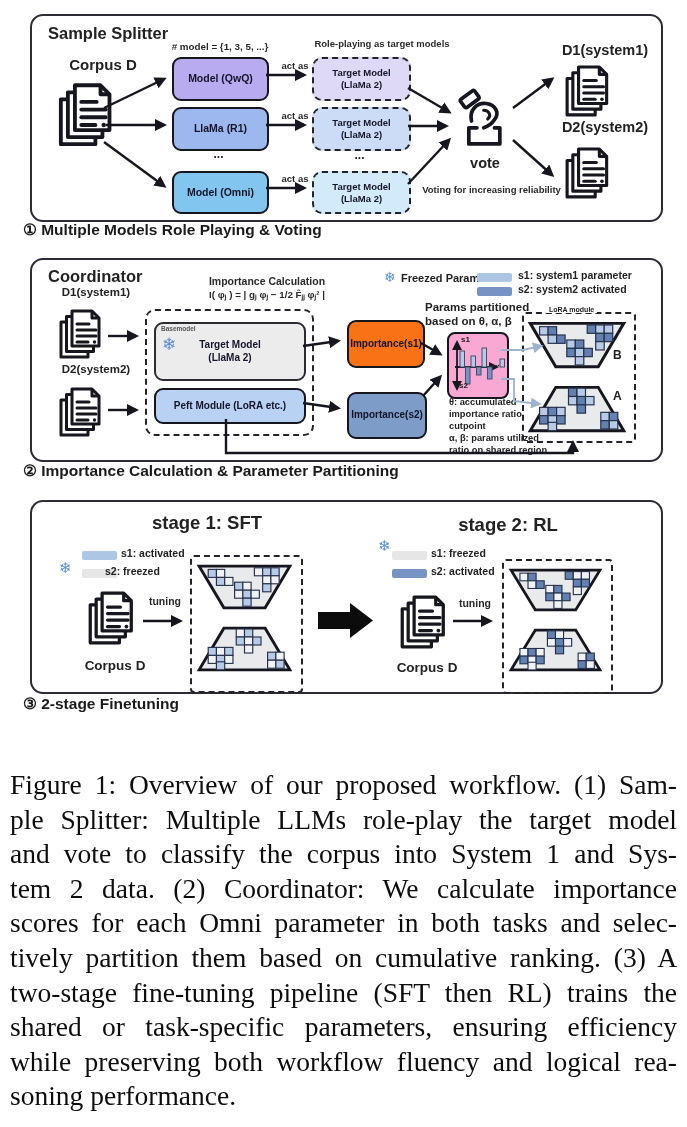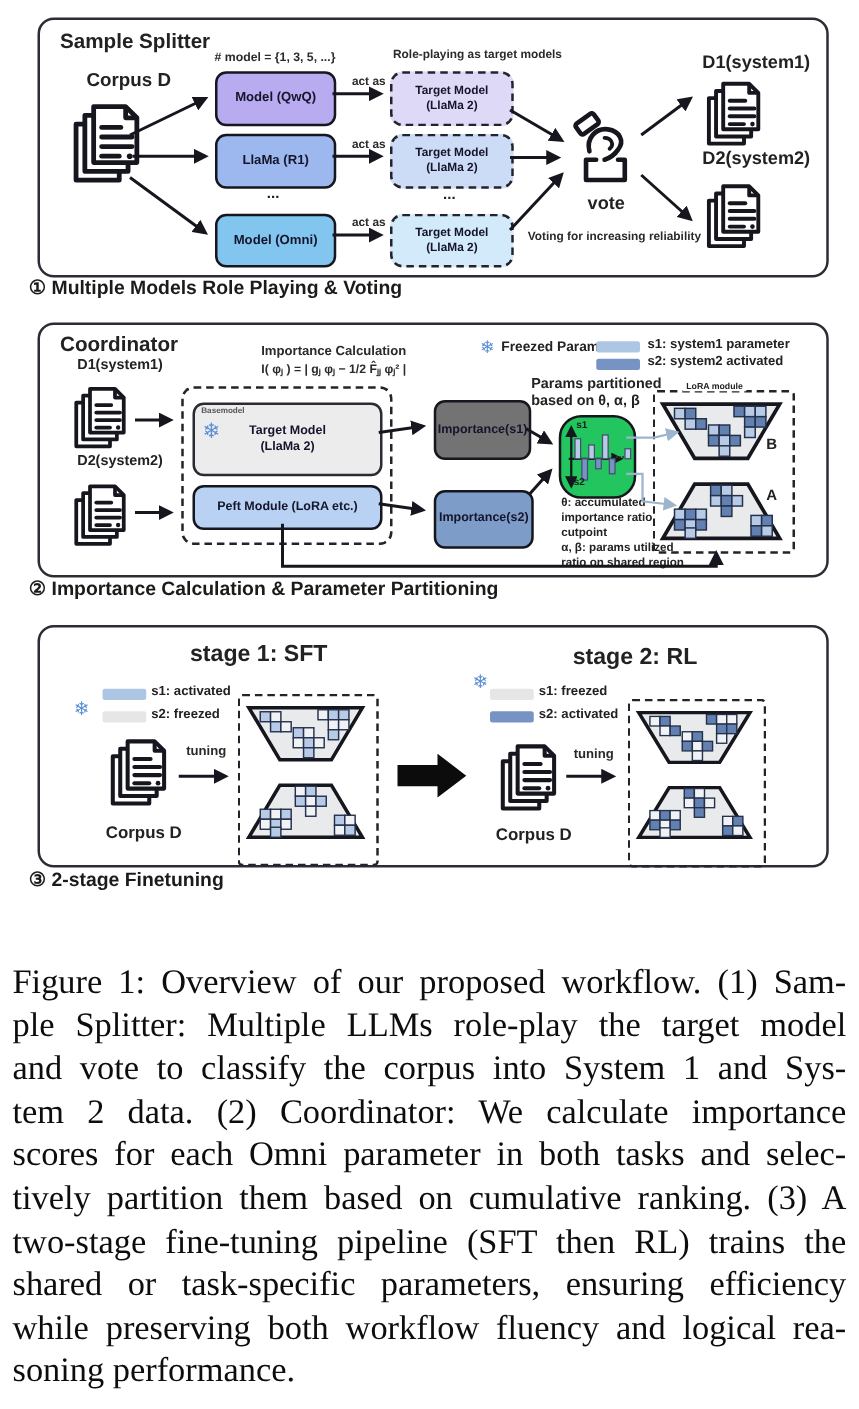--- a/index.html
+++ b/index.html
@@ -186,38 +186,38 @@
     <div class="box" style="left:122px;top:62px;width:148px;height:55px;font-size:10px;background:#ececec;border-color:#2b2b33;">
       <span>Target Model</span>
       <span>(LlaMa 2)</span>
     </div>
     <div class="lbl" style="left:129px;top:65px;font-size:6.5px;font-weight:600;color:#555;">Basemodel</div>
     <div class="snow" style="left:130px;top:76px;font-size:17px;">❄</div>
     <div class="box" style="left:122px;top:128px;width:148px;height:32px;font-size:10px;background:#b9d2f4;">
       <span>Peft Module (LoRA etc.)</span>
     </div>
 
-    <div class="box" style="left:315px;top:60px;width:74px;height:44px;font-size:10px;background:#737373;">
+    <div class="box" style="left:315px;top:60px;width:74px;height:44px;font-size:10px;background:#f97316;">
       <span>Importance(s1)</span>
     </div>
     <div class="box" style="left:315px;top:132px;width:76px;height:43px;font-size:10px;background:#7e9cc8;">
       <span>Importance(s2)</span>
     </div>
 
     <div class="snow" style="left:352px;top:10px;font-size:14px;">❄</div>
     <div class="lbl" style="left:369px;top:12px;font-size:11px;font-weight:700;">Freezed Params</div>
     <div class="sw" style="left:445px;top:13px;background:#adc6e4;"></div>
     <div class="lbl" style="left:486px;top:9px;font-size:10.5px;font-weight:700;">s1: system1 parameter</div>
     <div class="sw" style="left:445px;top:27px;background:#7693c4;"></div>
     <div class="lbl" style="left:486px;top:23px;font-size:10.5px;font-weight:700;">s2: system2 activated</div>
 
     <div class="lbl" style="left:393px;top:41px;font-size:11.5px;font-weight:700;">Params partitioned</div>
     <div class="lbl" style="left:393px;top:55px;font-size:11.5px;font-weight:700;">based on θ, α, β</div>
 
-    <div class="abs" style="left:415px;top:72px;width:58px;height:63px;border:2.5px solid #16161f;border-radius:18px;background:#22c55e;">
+    <div class="abs" style="left:415px;top:72px;width:58px;height:63px;border:2.5px solid #16161f;border-radius:8px;background:#f9a8d4;">
       <svg viewBox="0 0 58 63" style="width:100%;height:100%;display:block;">
         <defs>
           <marker id="ma" viewBox="0 0 10 10" refX="7" refY="5" markerWidth="5.5" markerHeight="5.5" orient="auto-start-reverse">
             <path d="M0 0 L10 5 L0 10 z" fill="#16161f"></path>
           </marker>
         </defs>
         <line x1="8" y1="9" x2="8" y2="54" stroke="#16161f" stroke-width="1.8" marker-start="url(#ma)" marker-end="url(#ma)"></line>
         <line x1="6" y1="33" x2="47" y2="33" stroke="#16161f" stroke-width="1.8" marker-end="url(#ma)"></line>
         <g stroke="#44506b" stroke-width="1">
           <rect x="11" y="17" width="4.5" height="16" fill="#b7cbe7"></rect>
@@ -290,21 +290,21 @@
     <div class="lbl" style="left:581px;top:129px;font-size:12px;font-weight:600;">A</div>
   </div>
   <div class="footer" style="left:23px;top:462px;">② Importance Calculation &amp; Parameter Partitioning</div>
 
   <div class="panel" style="left:30px;top:500px;width:629px;height:190px;">
     <div class="lbl ctr" style="left:75px;top:10px;width:200px;font-size:18.5px;font-weight:700;">stage 1: SFT</div>
     <div class="sw" style="left:50px;top:49px;background:#adc6e4;"></div>
     <div class="lbl" style="left:89px;top:45px;font-size:10.5px;font-weight:600;">s1: activated</div>
     <div class="snow" style="left:27px;top:58px;font-size:15px;">❄</div>
     <div class="sw" style="left:50px;top:67px;background:#e6e6e6;"></div>
-    <div class="lbl" style="left:89px;top:63px;font-size:10.5px;font-weight:600;">s2: freezed</div>
+    <div class="lbl" style="left:73px;top:63px;font-size:10.5px;font-weight:600;">s2: freezed</div>
     <div class="icon" style="left:55px;top:84px;width:54px;height:66px;">
         <svg viewBox="0 0 100 112" preserveAspectRatio="xMidYMid meet">
           <g fill="#fff" stroke="#16161f" stroke-width="6" stroke-linejoin="round">
             <path d="M6 30 h40 l14 14 v56 h-54 z"></path>
             <path d="M17 19 h40 l14 14 v56 h-54 z"></path>
             <path d="M28 8 h40 l14 14 v56 h-54 z"></path>
             <path d="M68 8 v14 h14" fill="none"></path>
           </g>
           <g stroke="#16161f" stroke-width="6" stroke-linecap="round" fill="none">
             <line x1="38" y1="34" x2="62" y2="34"></line>

